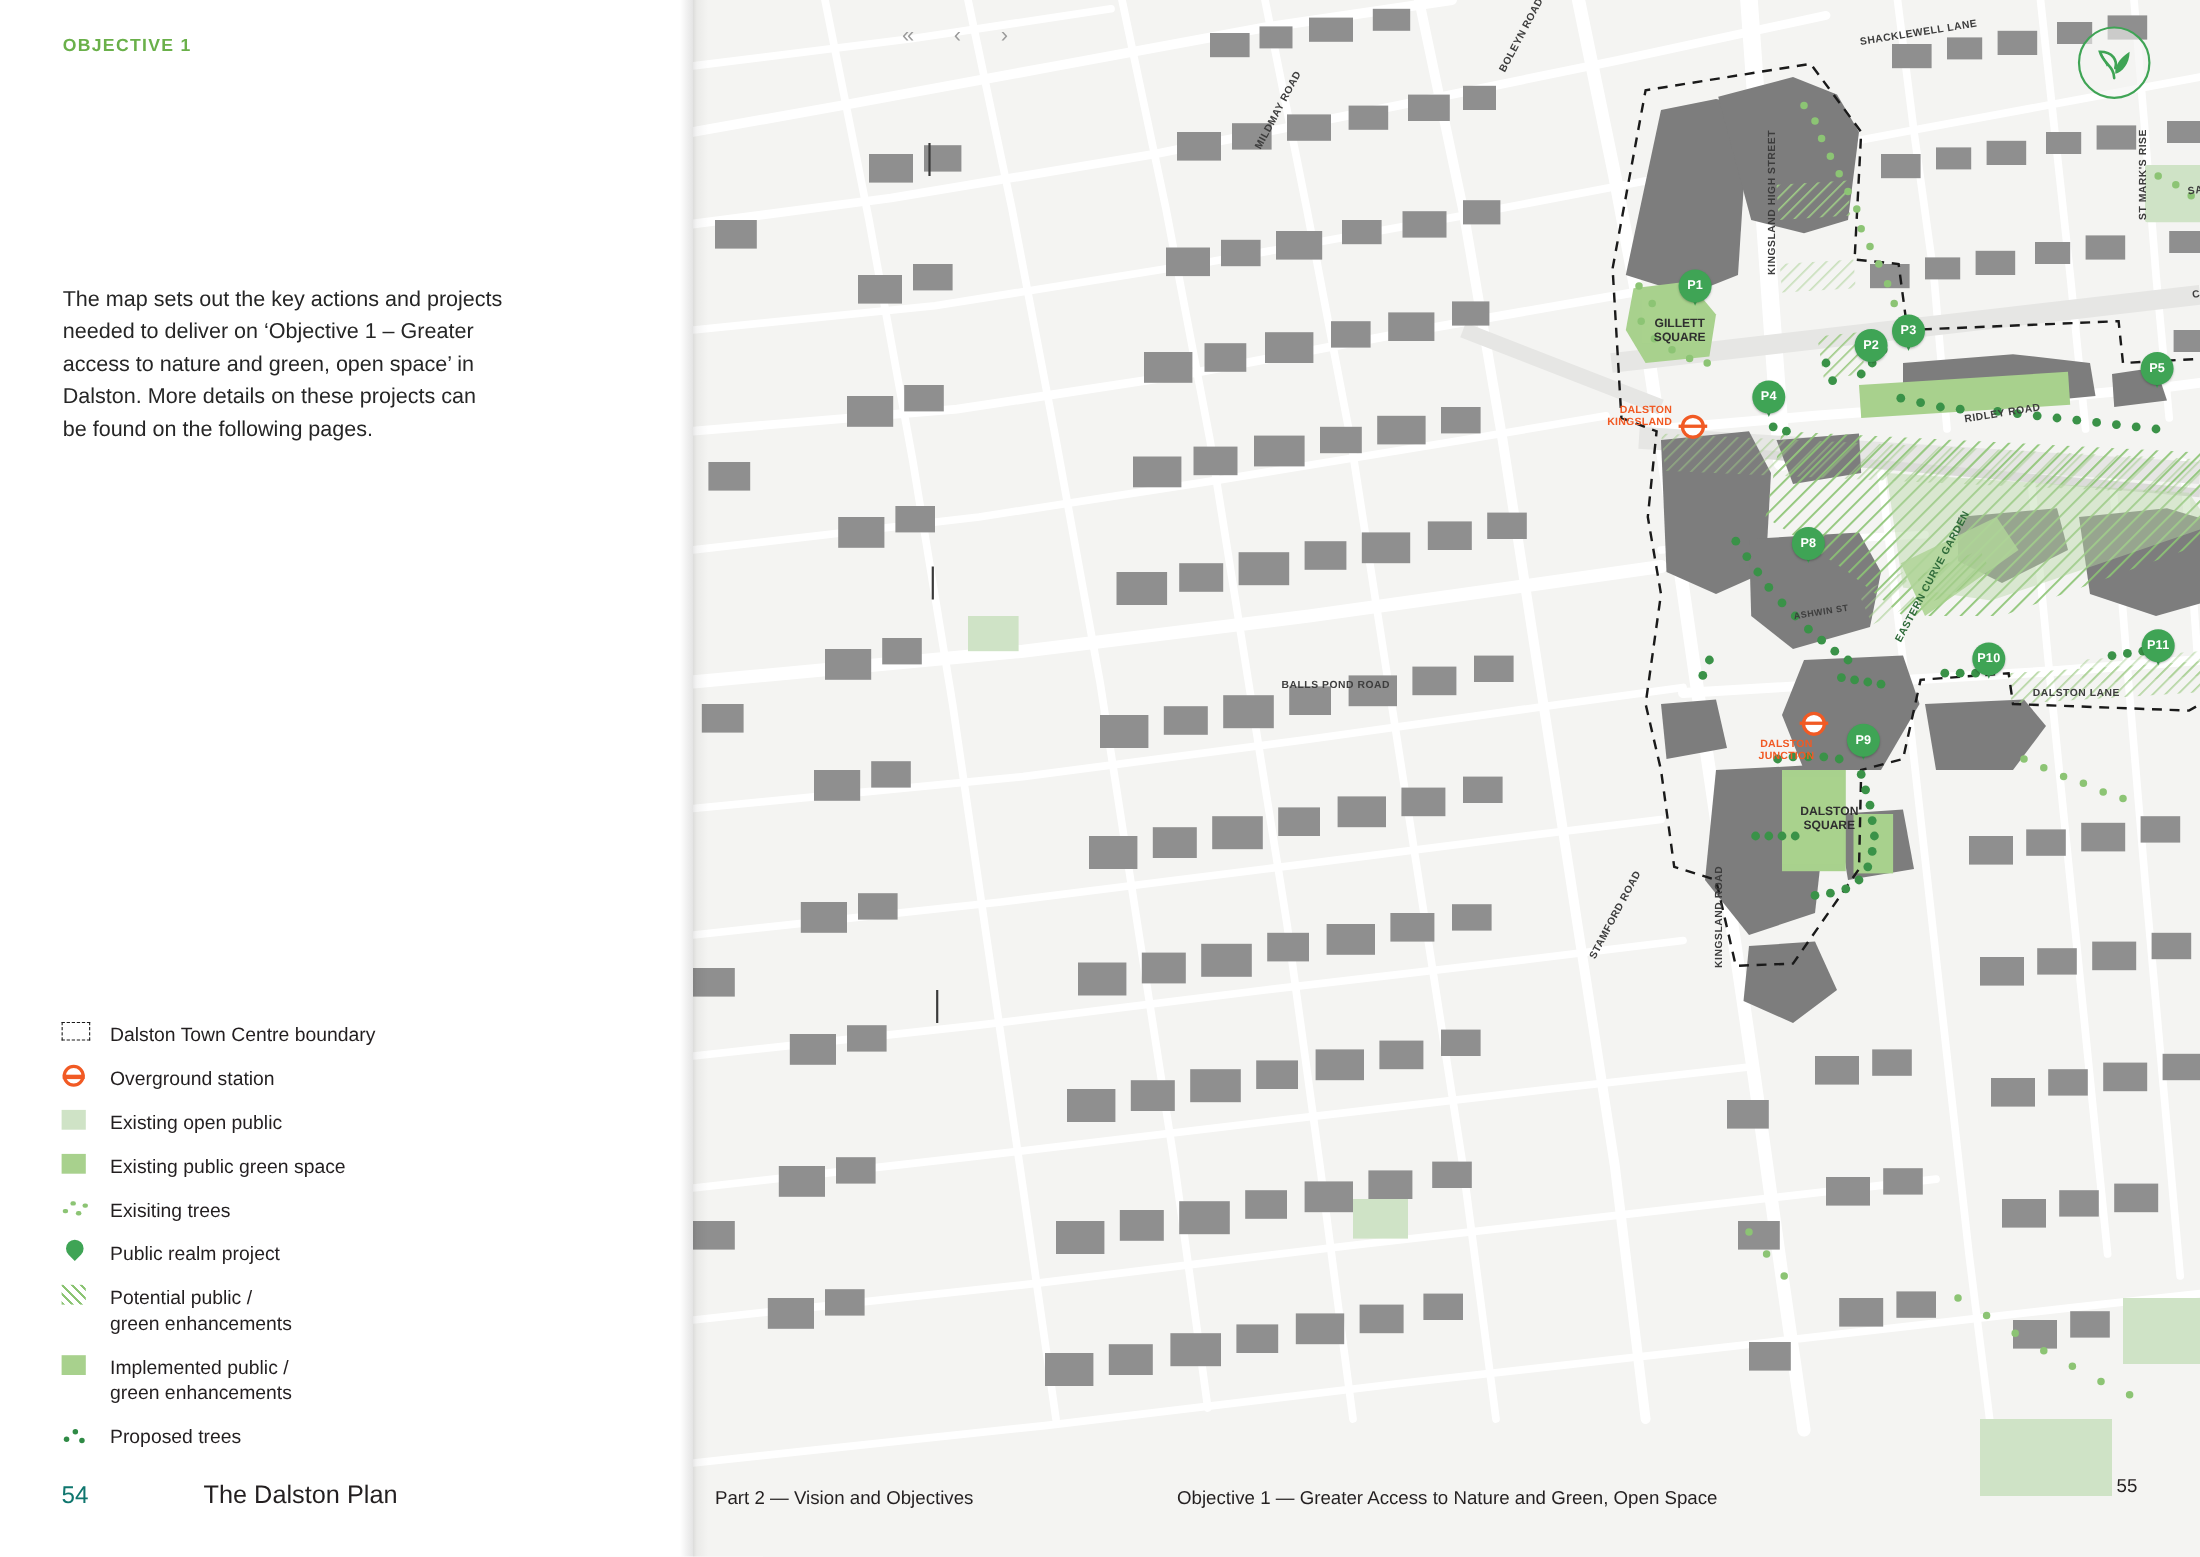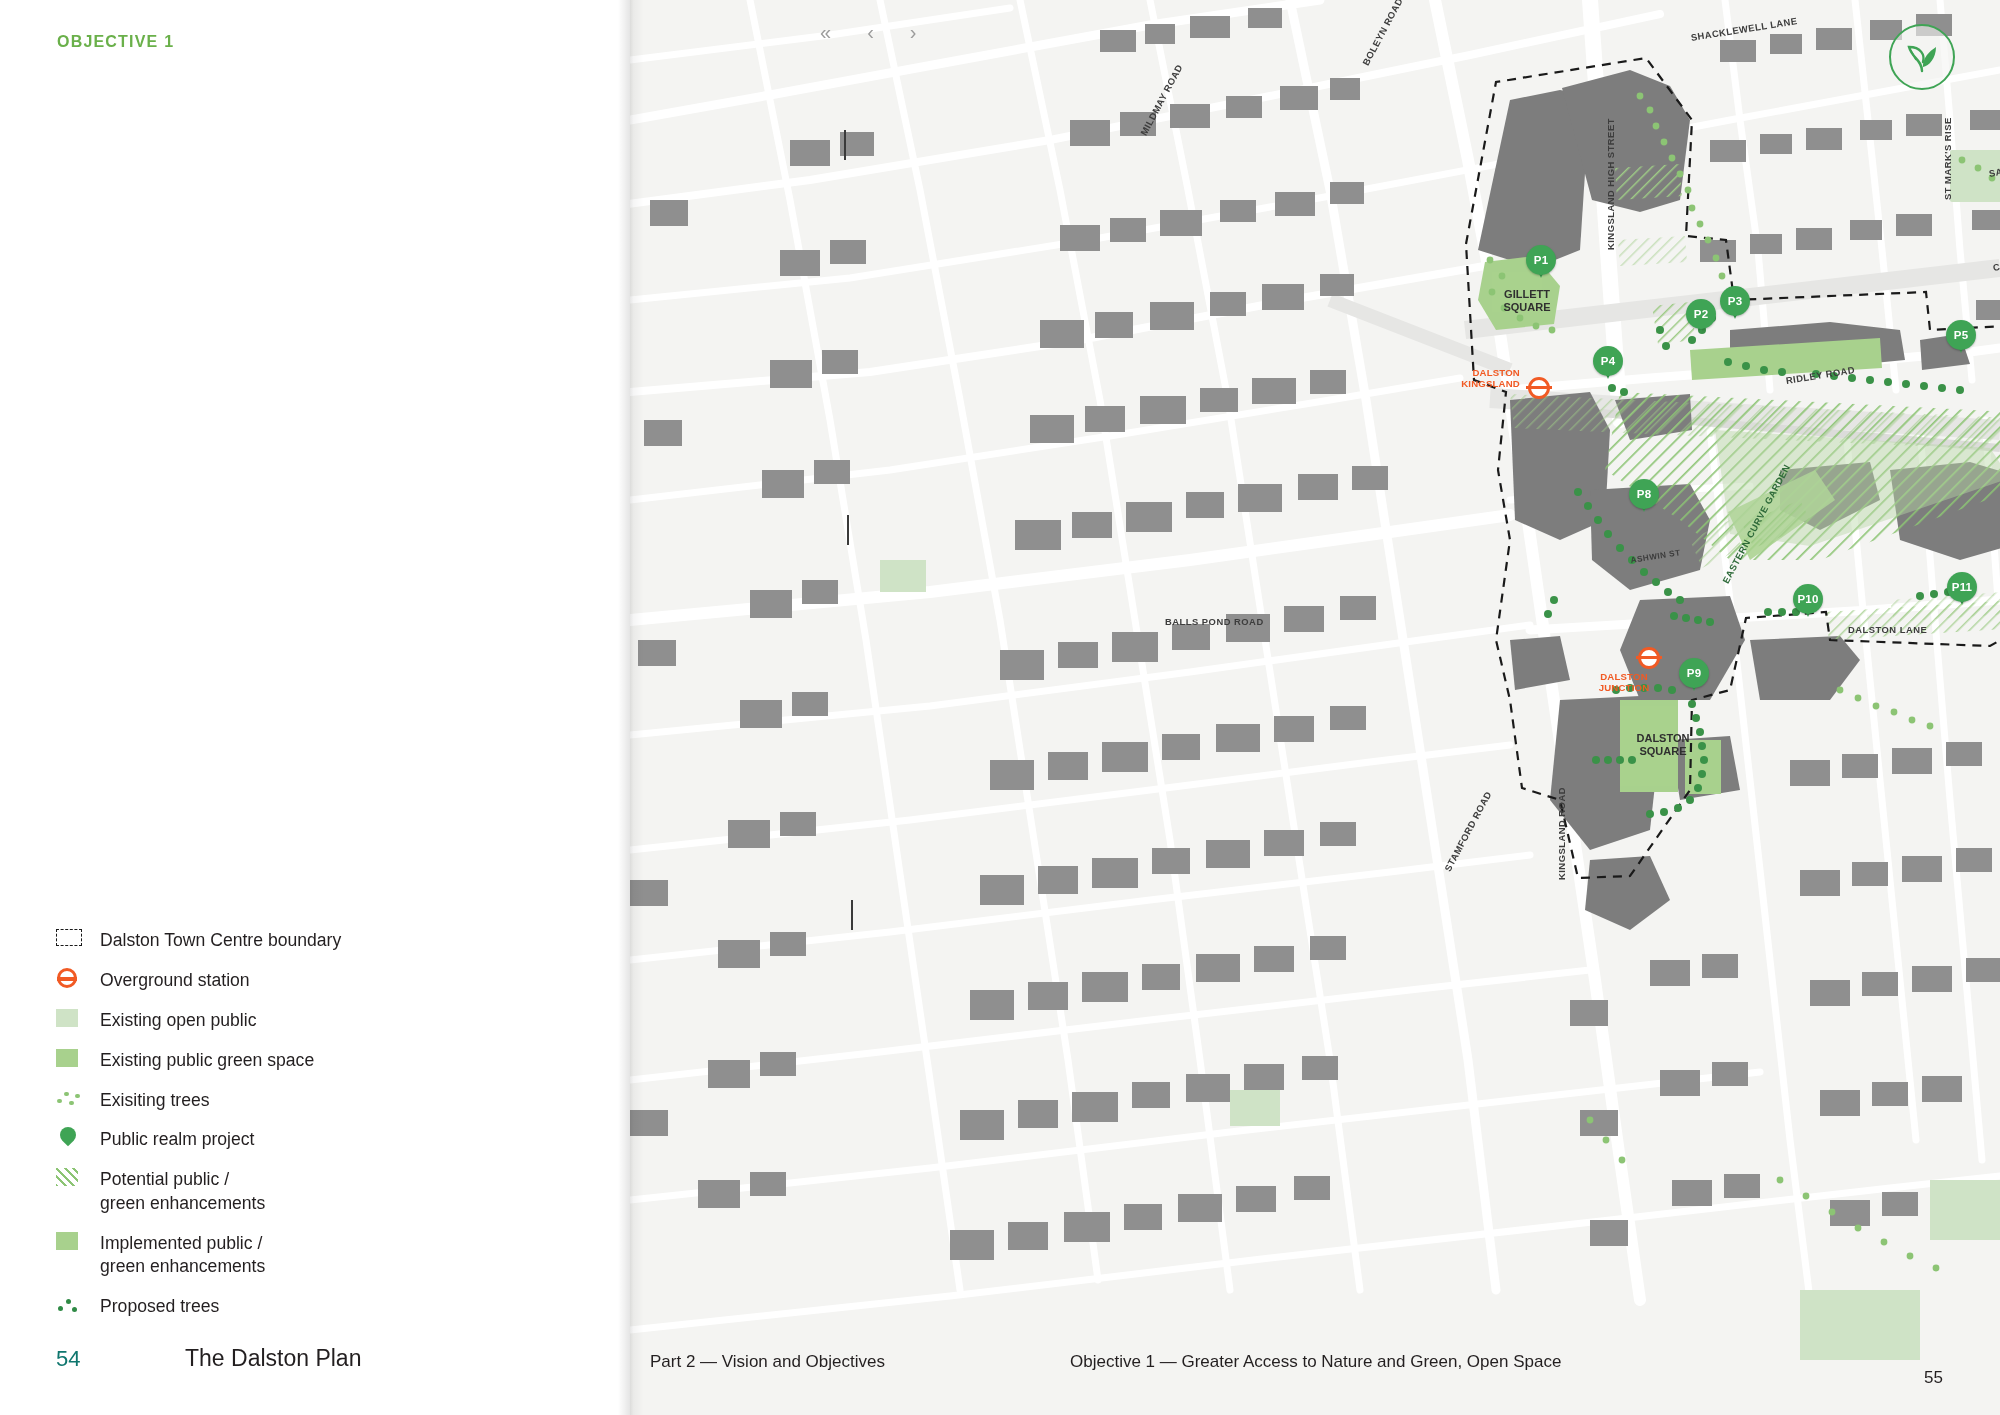--- a/index.html
+++ b/index.html
@@ -199,21 +199,21 @@
   .footer-right-mid {
     position: absolute;
     left: 1070px;
     bottom: 43px;
     font-size: 17px;
     color: #231f20;
   }
   .footer-right-num {
     position: absolute;
     right: 57px;
-    bottom: 27px;
+    bottom: 54px;
     font-size: 17px;
     color: #231f20;
     text-align: right;
   }
   
   .gutter {
     position: absolute;
     left: 618px;
     top: 0;
     width: 26px;
@@ -346,20 +346,21 @@
     width: 70px;
   }
 </style>
 </head>
 <body>
 
 <div class="spread">
 
   <div class="page-left">
     <div class="objective-label">OBJECTIVE 1</div>
+    <div class="page-body">The map sets out the key actions and projects needed to deliver on ‘Objective 1 – Greater access to nature and green, open space’ in Dalston. More details on these projects can be found on the following pages.</div>
 
     <div class="legend">
 
       <div class="legend-row">
         <div class="legend-swatch">
             <span class="sw-boundary"></span>
           </div>
         <div class="legend-text">Dalston Town Centre boundary</div>
       </div>
 

